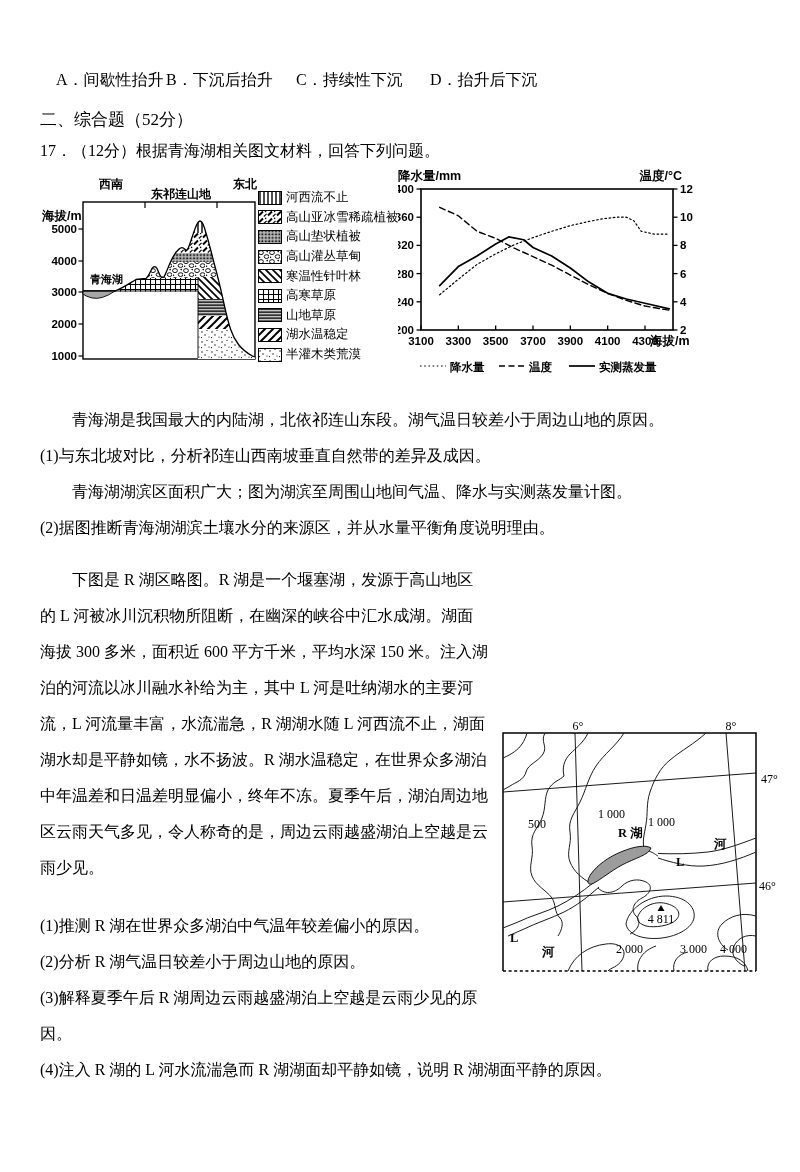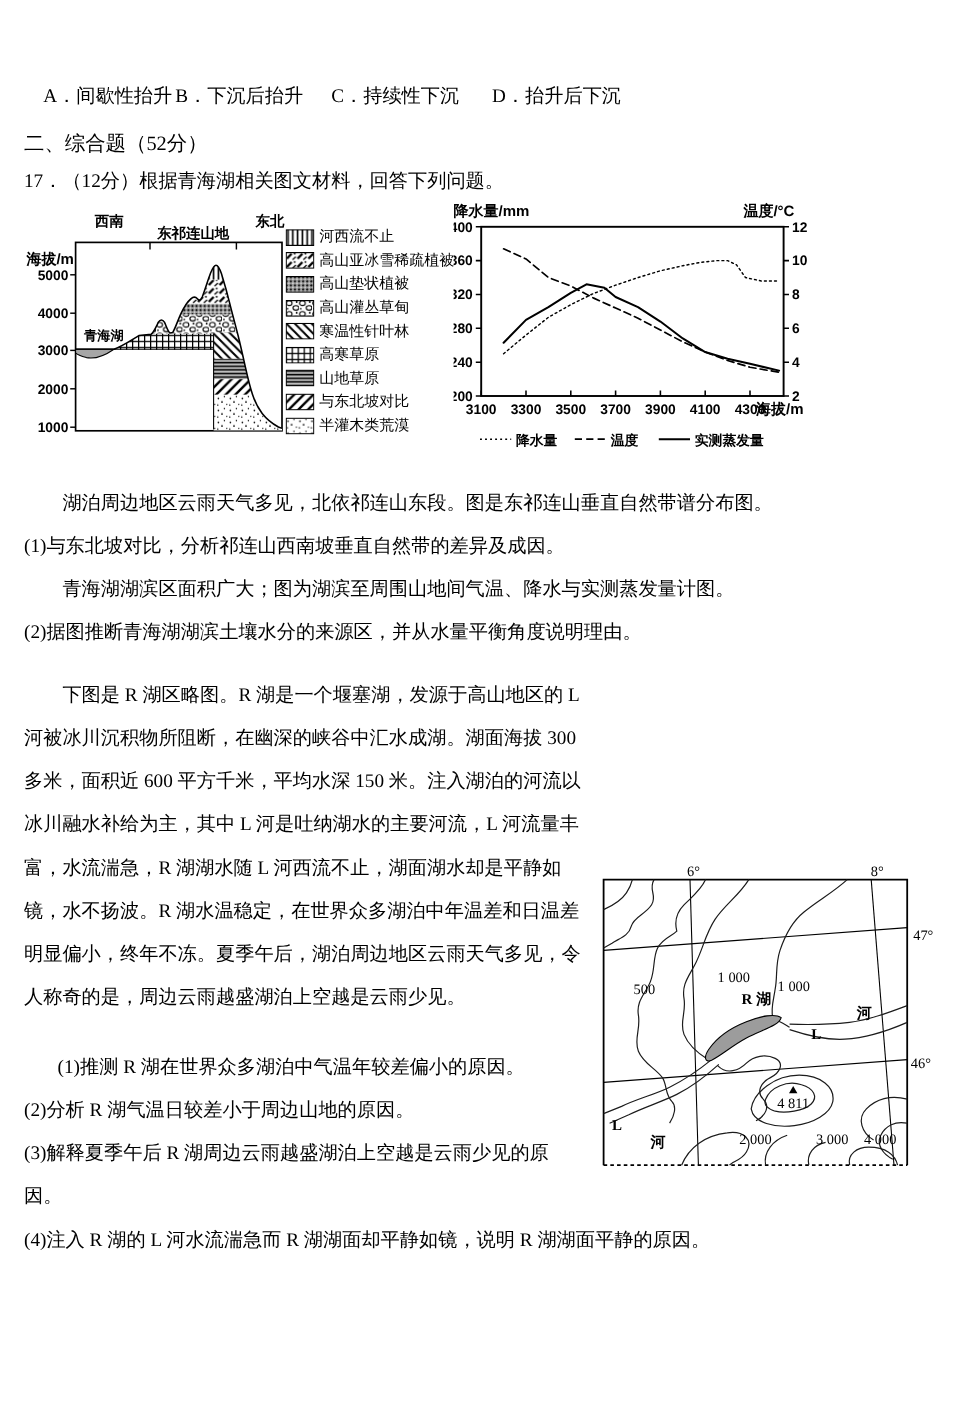--- a/index.html
+++ b/index.html
@@ -1,35 +1,35 @@
 <!DOCTYPE html>
 <html><head>
 <meta charset="utf-8">
 <style>
   html,body{margin:0;padding:0;background:#e8e8e8;}
   .page{position:relative;width:800px;height:1172px;background:#fff;color:#000;
         font-family:"Liberation Serif","DejaVu Serif",serif;
-        box-sizing:border-box;padding:70px 30px 0 20px;overflow:hidden;}
+        box-sizing:border-box;padding:70px 30px 0 40px;overflow:hidden;}
   .opts{position:relative;height:26px;font-size:16px;}
   .opts span{position:absolute;top:0;white-space:nowrap;}
   .opt-a{left:16px}.opt-b{left:126px}.opt-c{left:256px}.opt-d{left:390px}
   .sec-head{font-size:17px;font-weight:normal;margin:12px 0 0 0;}
   .q-head{font-size:16px;font-weight:normal;margin:10px 0 0 0;}
   .fig-row{position:relative;height:236px;margin-top:4px;}
   #profile-svg{position:absolute;left:0;top:3px;}
   #legend{position:absolute;left:218px;top:22px;width:150px;}
   .leg-item{display:flex;align-items:center;height:19.6px;}
   .leg-item svg{margin-right:4px;flex:0 0 auto;}
   .leg-item span{font-size:12.5px;font-family:"Liberation Sans","DejaVu Sans",sans-serif;white-space:nowrap;}
   #chart-svg{position:absolute;left:358px;top:0;}
   .para{font-size:16px;line-height:36px;margin:0;}
   .indent{text-indent:2em;}
   .q18block{margin-top:16px;}
   .q18block .para{line-height:36px;}
-  .qgap{margin-top:22px;margin-left:28px;}
+  .qgap{margin-top:22px;}
   .map-float{float:right;width:292px;height:262px;margin:158px -20px 4px 10px;}
   text{fill:#000;}
   .axnum{font:600 11.5px "Liberation Sans","DejaVu Sans",sans-serif;}
   .axlab{font:600 12.5px "Liberation Sans","DejaVu Sans",sans-serif;}
   .dirlab{font:600 12px "Liberation Sans","DejaVu Sans",sans-serif;}
   .maptxt{font:12px "Liberation Serif","DejaVu Serif",serif;}
   .maptxt-b{font:600 12.5px "Liberation Serif","DejaVu Serif",serif;}
 </style>
 </head>
 <body>
@@ -182,21 +182,21 @@
         <div class="leg-item">
           <svg width="24" height="14">
             <rect x="0.5" y="0.5" width="23" height="13" fill="url(#pat-steppe)" stroke="#000" stroke-width="1"></rect>
           </svg>
           <span>山地草原</span>
         </div>
         <div class="leg-item">
           <svg width="24" height="14">
             <rect x="0.5" y="0.5" width="23" height="13" fill="url(#pat-desert)" stroke="#000" stroke-width="1"></rect>
           </svg>
-          <span>与东北坡对比</span>
+          <span>湖水温稳定</span>
         </div>
         <div class="leg-item">
           <svg width="24" height="14">
             <rect x="0.5" y="0.5" width="23" height="13" fill="url(#pat-semidesert)" stroke="#000" stroke-width="1"></rect>
           </svg>
           <span>半灌木类荒漠</span>
         </div>
       </div>
 
     <svg id="chart-svg" width="312" height="212" viewBox="0 0 312 212">
@@ -247,21 +247,21 @@
         <text x="52" y="204.5" class="axnum">降水量</text>
         <polyline points="41.66666666666667,41.33000000000001 60.333333333333336,49.790000000000006 79,65.3 97.66666666666667,72.35000000000001 116.33333333333334,82.22 135,90.67999999999999 153.66666666666669,99.14 172.33333333333334,109.00999999999999 191,118.88 209.66666666666669,127.34 228.33333333333334,134.39000000000001 247,140.03 271.26666666666665,144.26" fill="none" stroke="#000" stroke-width="1.4" stroke-linecap="round" stroke-linejoin="round" stroke-dasharray="6,3.5"></polyline>
         <line x1="101" y1="200" x2="127" y2="200" stroke="#000" stroke-width="1.4" stroke-dasharray="6,3.5"></line>
         <text x="131" y="204.5" class="axnum">温度</text>
         <polyline points="41.66666666666667,119.58500000000001 60.333333333333336,100.55000000000001 79,89.97500000000001 97.66666666666667,77.99000000000001 110.73333333333333,70.94000000000001 125.66666666666667,73.76 135,81.515 153.66666666666669,89.97500000000001 172.33333333333334,101.96000000000001 191,116.06 209.66666666666669,127.34 228.33333333333334,132.98 247,137.21 271.26666666666665,142.85" fill="none" stroke="#000" stroke-width="1.7" stroke-linecap="round" stroke-linejoin="round"></polyline>
         <line x1="171" y1="200" x2="197" y2="200" stroke="#000" stroke-width="1.7"></line>
         <text x="201" y="204.5" class="axnum">实测蒸发量</text>
       </svg>
   </div>
 
-  <p class="para indent">湖泊周边地区云雨天气多见，北依祁连山东段。图是东祁连山垂直自然带谱分布图。</p>
+  <p class="para indent">青海湖是我国最大的内陆湖，北依祁连山东段。湖气温日较差小于周边山地的原因。</p>
   <p class="para">(1)与东北坡对比，分析祁连山西南坡垂直自然带的差异及成因。</p>
   <p class="para indent">青海湖湖滨区面积广大；图为湖滨至周围山地间气温、降水与实测蒸发量计图。</p>
   <p class="para">(2)据图推断青海湖湖滨土壤水分的来源区，并从水量平衡角度说明理由。</p>
 
 
   <div class="q18block">
 
     <div class="map-float">
       <svg width="292" height="262" viewBox="0 0 292 262">
         <path d="M5,251 V13 H258 V251" fill="none" stroke="#000" stroke-width="1.5"></path>

